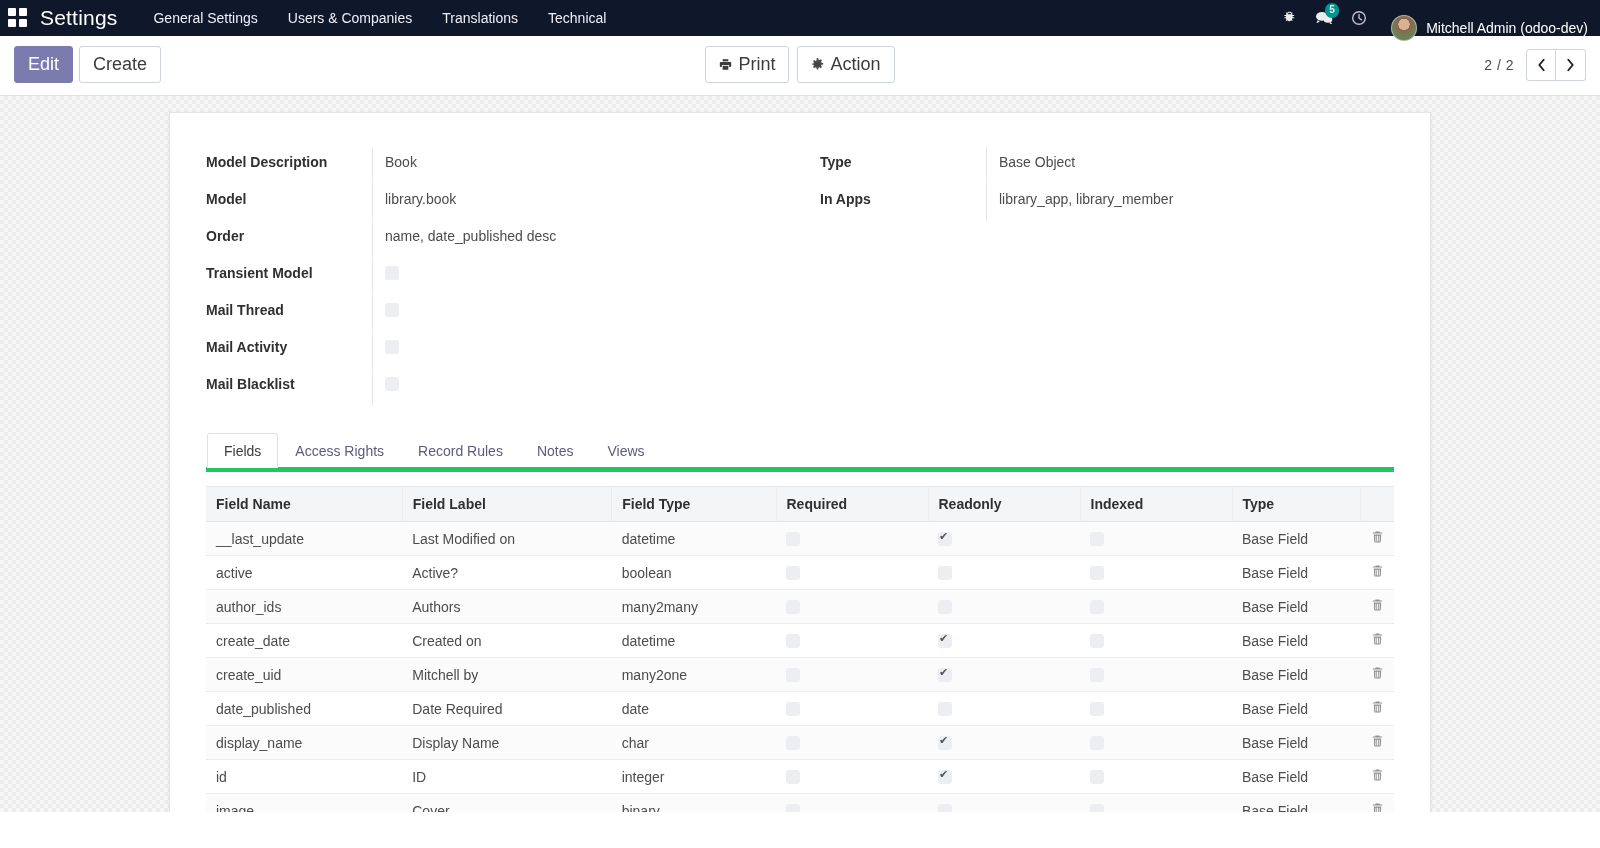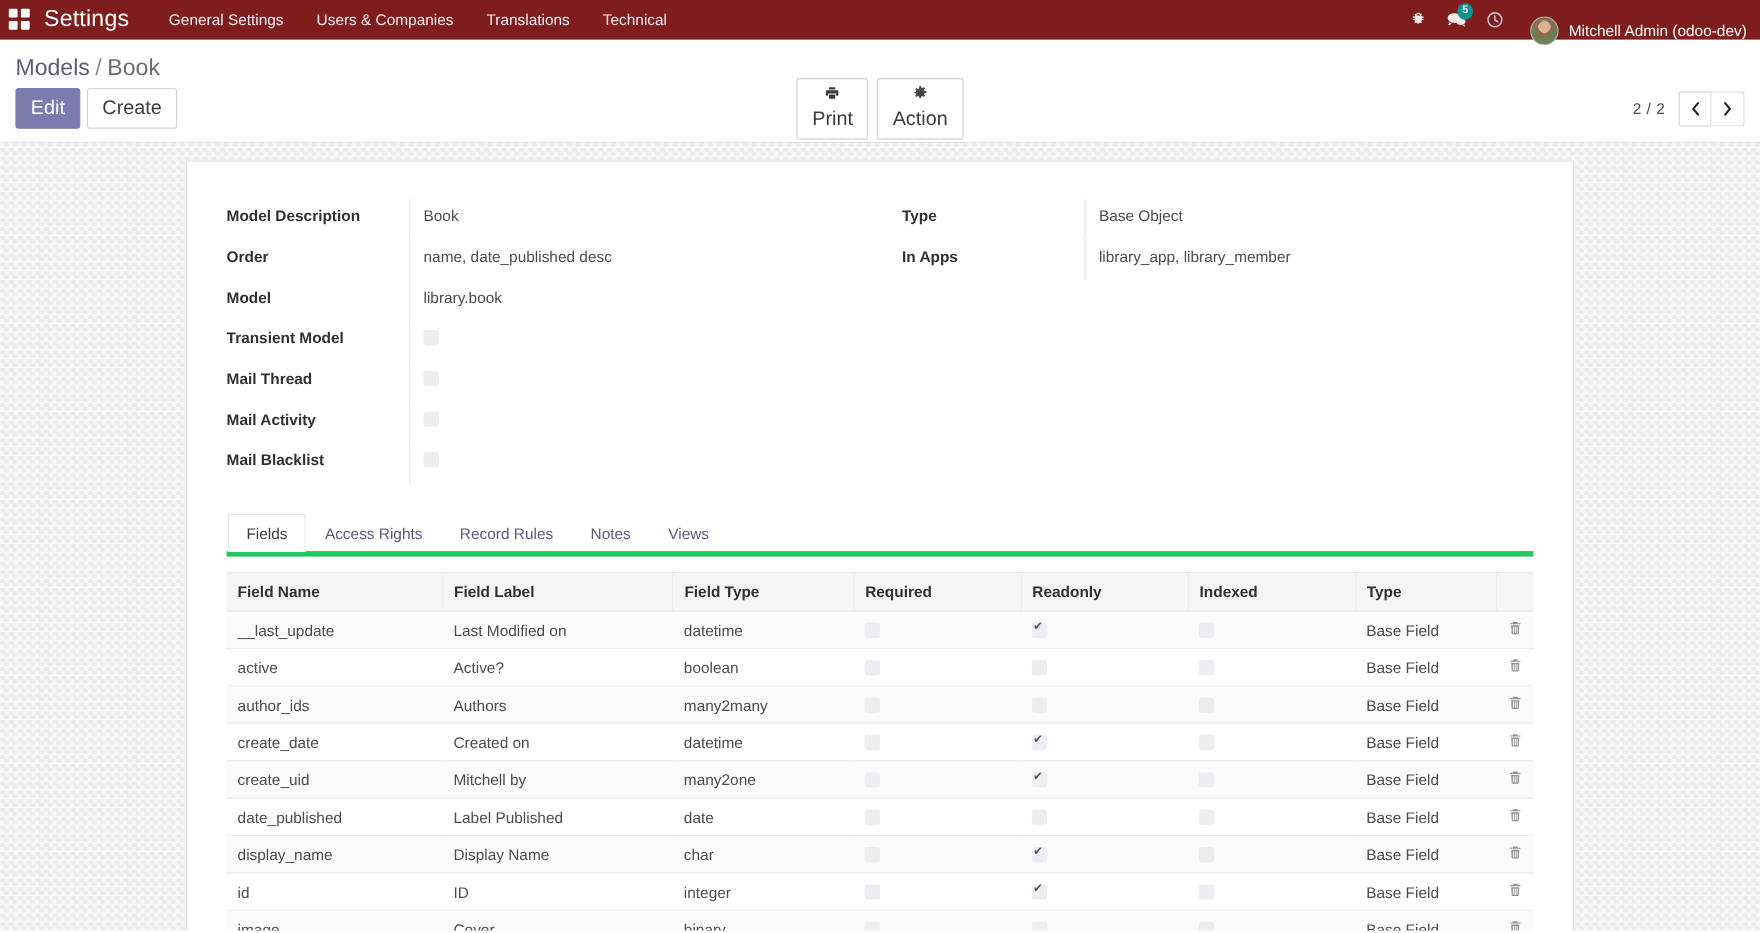--- a/index.html
+++ b/index.html
@@ -10,21 +10,21 @@
     overflow: hidden;
     font-family: "Liberation Sans", sans-serif;
     font-size: 13px;
     color: #4c4c4c;
     background: #ffffff;
   }
 
   
   .navbar {
     height: 36px;
-    background: #7f1d1d;
+    background: #0f172a;
     display: flex;
     align-items: center;
     padding: 0 12px 0 8px;
     color: #ffffff;
     position: relative;
   }
   .apps-grid {
     width: 20px; height: 20px;
     display: grid;
     grid-template-columns: 8px 8px;
@@ -136,21 +136,21 @@
   }
   .btn-group { display: flex; gap: 6px; }
   .cp-center {
     position: absolute;
     left: 0; right: 0;
     display: flex;
     justify-content: center;
     gap: 8px;
     pointer-events: none;
   }
-  .cp-center .btn { pointer-events: auto; display: inline-flex; align-items: center; gap: 6px; flex-direction: column; }
+  .cp-center .btn { pointer-events: auto; display: inline-flex; align-items: center; gap: 6px; }
   .cp-right {
     margin-left: auto;
     display: flex;
     align-items: center;
     gap: 12px;
     z-index: 2;
   }
   .pager-count { font-size: 14px; color: #4c4c4c; letter-spacing: .5px; white-space: nowrap; }
   .pager-btns { display: flex; }
   .pager-btn {
@@ -329,23 +329,20 @@
       </svg>
     </span>
     <div class="user-block">
       <div class="avatar"></div>
       <span class="user-name">Mitchell Admin (odoo-dev)</span>
     </div>
   </div>
 </div>
 
 <div class="control-panel">
-  <div class="breadcrumb">
-    <span class="crumb-link">Models</span><span class="crumb-sep">/</span><span class="crumb-cur">Book</span>
-  </div>
 
   <div class="cp-row">
     <div class="btn-group">
       <button class="btn primary">Edit</button>
       <button class="btn">Create</button>
     </div>
 
     <div class="cp-center">
       <button class="btn">
         <svg width="13" height="13" viewBox="0 0 16 16" fill="#3c3c3c" aria-hidden="true">
@@ -386,26 +383,26 @@
   <div class="sheet-wrap">
     <div class="sheet">
 
       <div class="form-grid">
         <div class="fgroup">
             <div class="frow">
               <div class="flabel">Model Description</div>
               <div class="fvalue">Book</div>
             </div>
             <div class="frow">
+              <div class="flabel">Model</div>
+              <div class="fvalue">library.book</div>
+            </div>
+            <div class="frow">
               <div class="flabel">Order</div>
               <div class="fvalue">name, date_published desc</div>
-            </div>
-            <div class="frow">
-              <div class="flabel">Model</div>
-              <div class="fvalue">library.book</div>
             </div>
             <div class="frow">
               <div class="flabel">Transient Model</div>
               <div class="fvalue"><span class="cb"></span></div>
             </div>
             <div class="frow">
               <div class="flabel">Mail Thread</div>
               <div class="fvalue"><span class="cb"></span></div>
             </div>
             <div class="frow">
@@ -512,21 +509,21 @@
                 <td class="col-cb"><span class="cb checked"></span></td>
                 <td class="col-cb"><span class="cb"></span></td>
                 <td class="col-type">Base Field</td>
                 <td class="col-del"><span class="trash"><svg width="13" height="14" viewBox="0 0 16 16" fill="#6b6b6b" aria-hidden="true">
                       <path d="M6 1.2h4c.4 0 .7.3.7.7v.7h3.1v1.2H2.2V2.6h3.1v-.7c0-.4.3-.7.7-.7z"></path>
                       <path d="M3.4 4.9h9.2l-.6 9c0 .5-.4.9-.9.9H4.9c-.5 0-.9-.4-.9-.9zm2 1.6v7h1.1v-7zm2.1 0v7h1.1v-7zm2.1 0v7h1.1v-7z"></path>
                     </svg></span></td>
               </tr>
               <tr>
                 <td>date_published</td>
-                <td>Label Published</td>
+                <td>Date Required</td>
                 <td>date</td>
                 <td class="col-cb"><span class="cb"></span></td>
                 <td class="col-cb"><span class="cb"></span></td>
                 <td class="col-cb"><span class="cb"></span></td>
                 <td class="col-type">Base Field</td>
                 <td class="col-del"><span class="trash"><svg width="13" height="14" viewBox="0 0 16 16" fill="#6b6b6b" aria-hidden="true">
                       <path d="M6 1.2h4c.4 0 .7.3.7.7v.7h3.1v1.2H2.2V2.6h3.1v-.7c0-.4.3-.7.7-.7z"></path>
                       <path d="M3.4 4.9h9.2l-.6 9c0 .5-.4.9-.9.9H4.9c-.5 0-.9-.4-.9-.9zm2 1.6v7h1.1v-7zm2.1 0v7h1.1v-7zm2.1 0v7h1.1v-7z"></path>
                     </svg></span></td>
               </tr>

